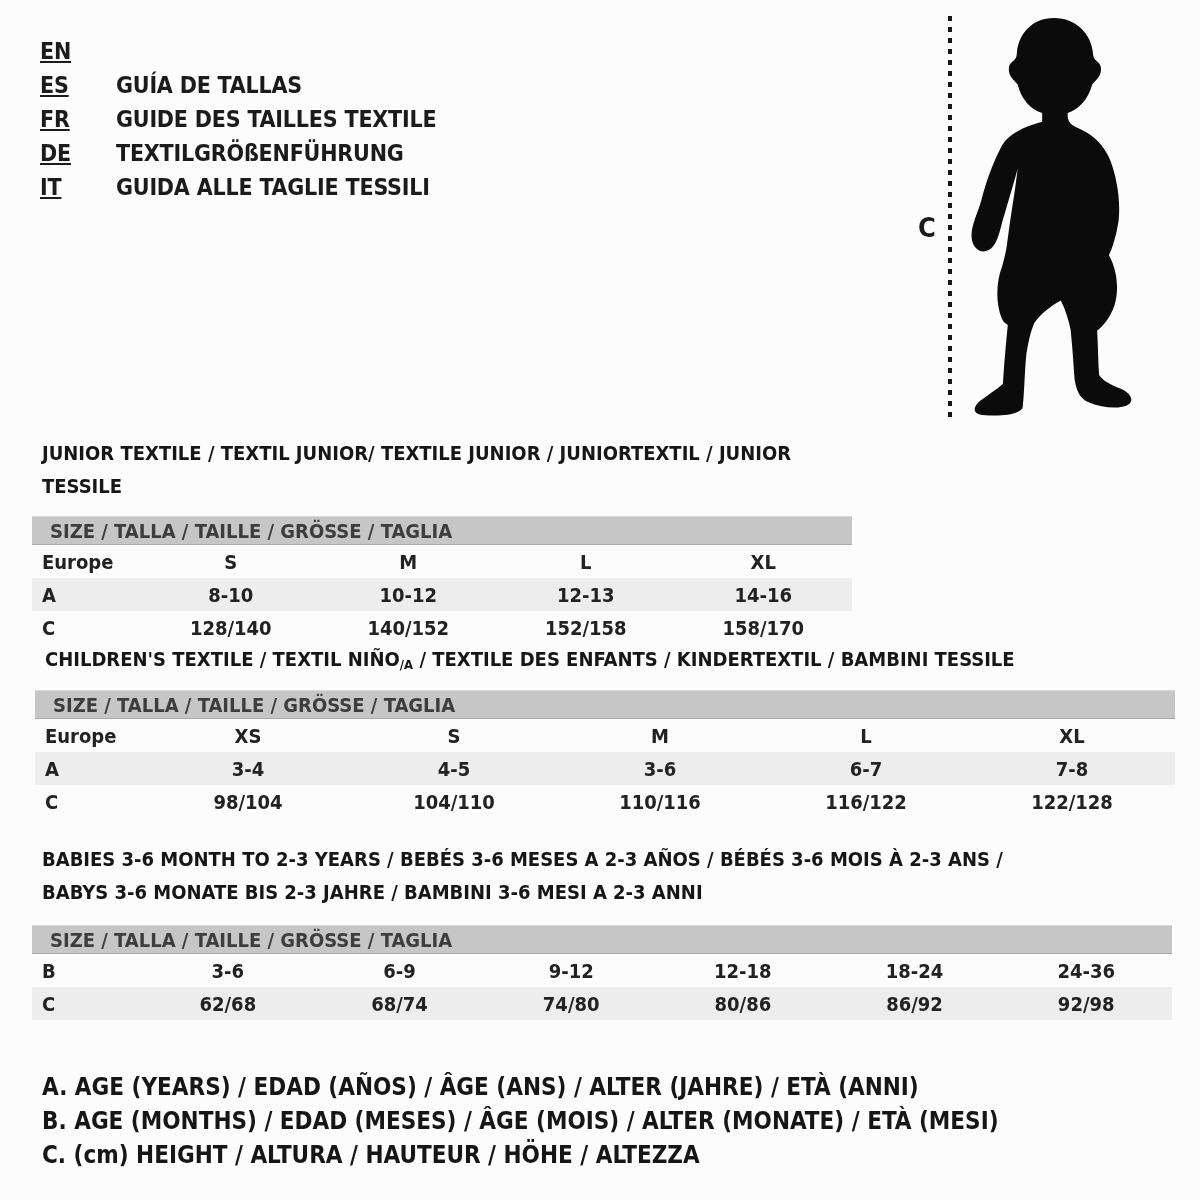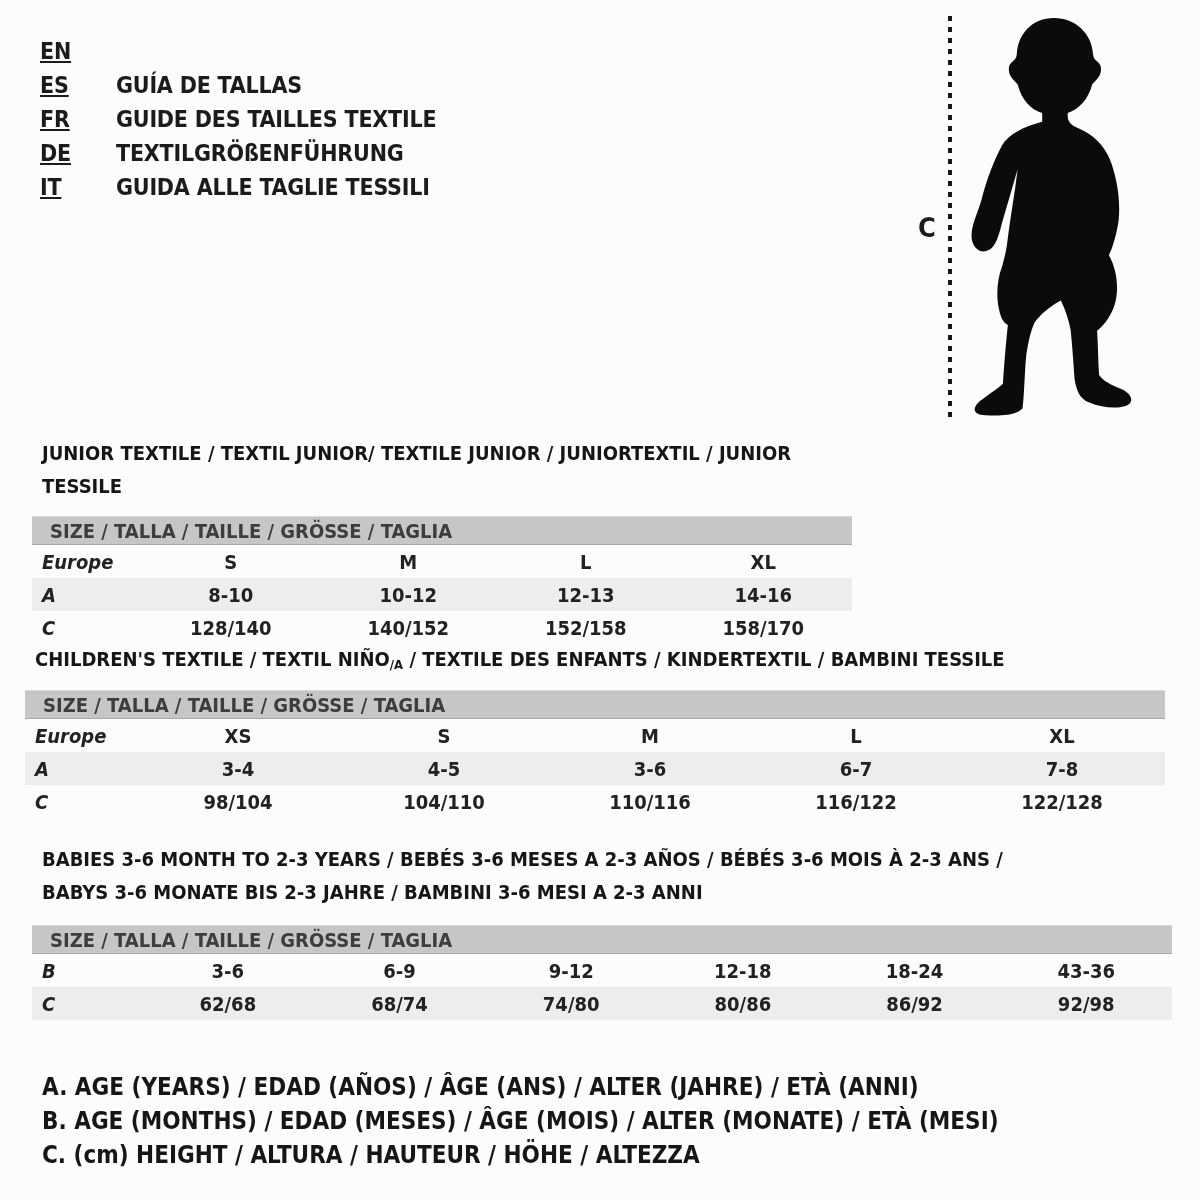--- a/index.html
+++ b/index.html
@@ -31,34 +31,34 @@
   }
   .figure-label{position:absolute;left:918px;top:212px;font-size:27px;font-weight:700;}
   .baby-svg{position:absolute;left:956px;top:12px;}
 
   
   .sec{position:absolute;}
   .sec-title{font-size:20px;font-weight:700;line-height:33px;margin-left:10px;color:#161616;}
   .sec-title .sub{font-size:13px;position:relative;top:3px;font-weight:700;}
   .sec-junior{left:32px;top:437px;width:820px;}
   .sec-junior .sec-title{margin-bottom:13px;}
-  .sec-children{left:25px;top:643px;width:1140px;}
+  .sec-children{left:35px;top:643px;width:1140px;}
   .sec-children .sec-title{margin-bottom:12px;}
   .sec-babies{left:32px;top:843px;width:1140px;}
   .sec-babies .sec-title{margin-bottom:16px;}
 
   .table{width:100%;}
   .t-header{
     height:29px;background:var(--header-bg);border-bottom:1px solid #a8a8a8;border-top:1px solid #d9d9d9;
     color:var(--header-text);font-size:20px;font-weight:700;
     display:flex;align-items:center;padding-left:18px;
   }
   .t-row{height:33px;display:flex;align-items:center;font-size:20px;font-weight:700;color:#222;}
   .t-row.shaded{background:var(--shaded-bg);}
-  .t-label{width:110px;padding-left:10px;font-style:italic;}
+  .t-label{width:110px;padding-left:10px;}
   .t-cell{flex:1 1 0;text-align:center;}
 
   
   .legend{position:absolute;left:42px;top:1070px;}
   .legend-line{font-size:24px;font-weight:700;line-height:34px;color:#161616;}
 </style>
 </head>
 <body>
 
 <div class="lang-list">
@@ -196,21 +196,21 @@
       </div>
       <div class="table">
         <div class="t-header">SIZE / TALLA / TAILLE / GRÖSSE / TAGLIA</div>
         <div class="t-row">
           <span class="t-label">B</span>
           <span class="t-cell">3-6</span>
           <span class="t-cell">6-9</span>
           <span class="t-cell">9-12</span>
           <span class="t-cell">12-18</span>
           <span class="t-cell">18-24</span>
-          <span class="t-cell">43-36</span>
+          <span class="t-cell">24-36</span>
         </div>
         <div class="t-row shaded">
           <span class="t-label">C</span>
           <span class="t-cell">62/68</span>
           <span class="t-cell">68/74</span>
           <span class="t-cell">74/80</span>
           <span class="t-cell">80/86</span>
           <span class="t-cell">86/92</span>
           <span class="t-cell">92/98</span>
         </div>

